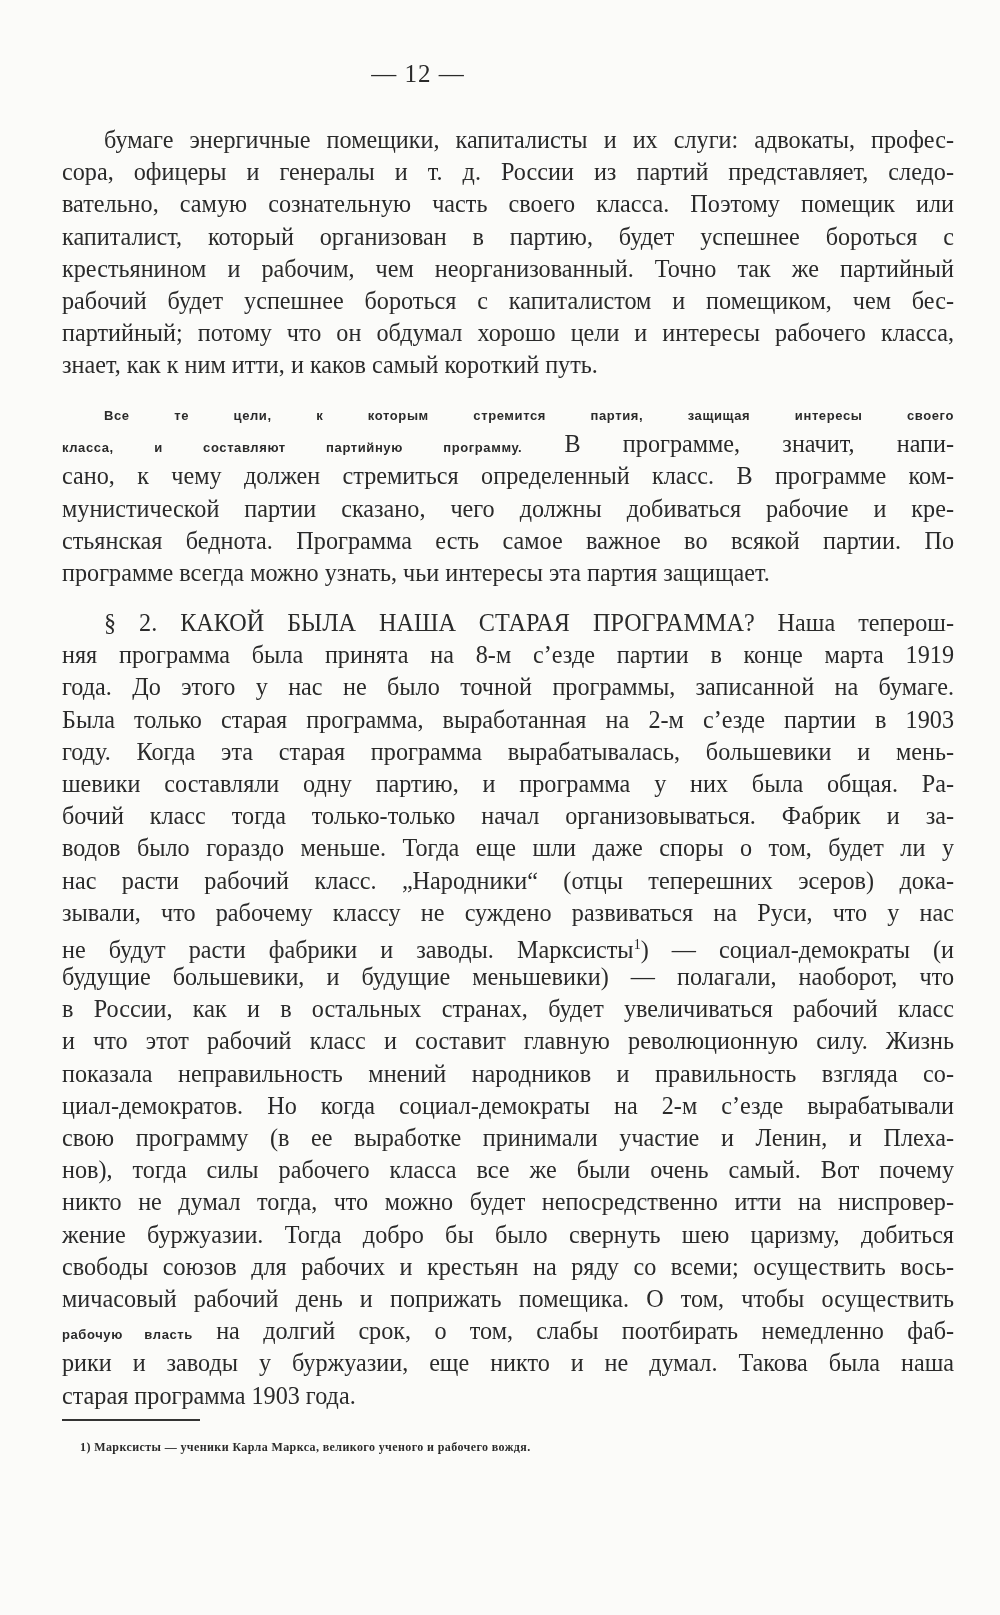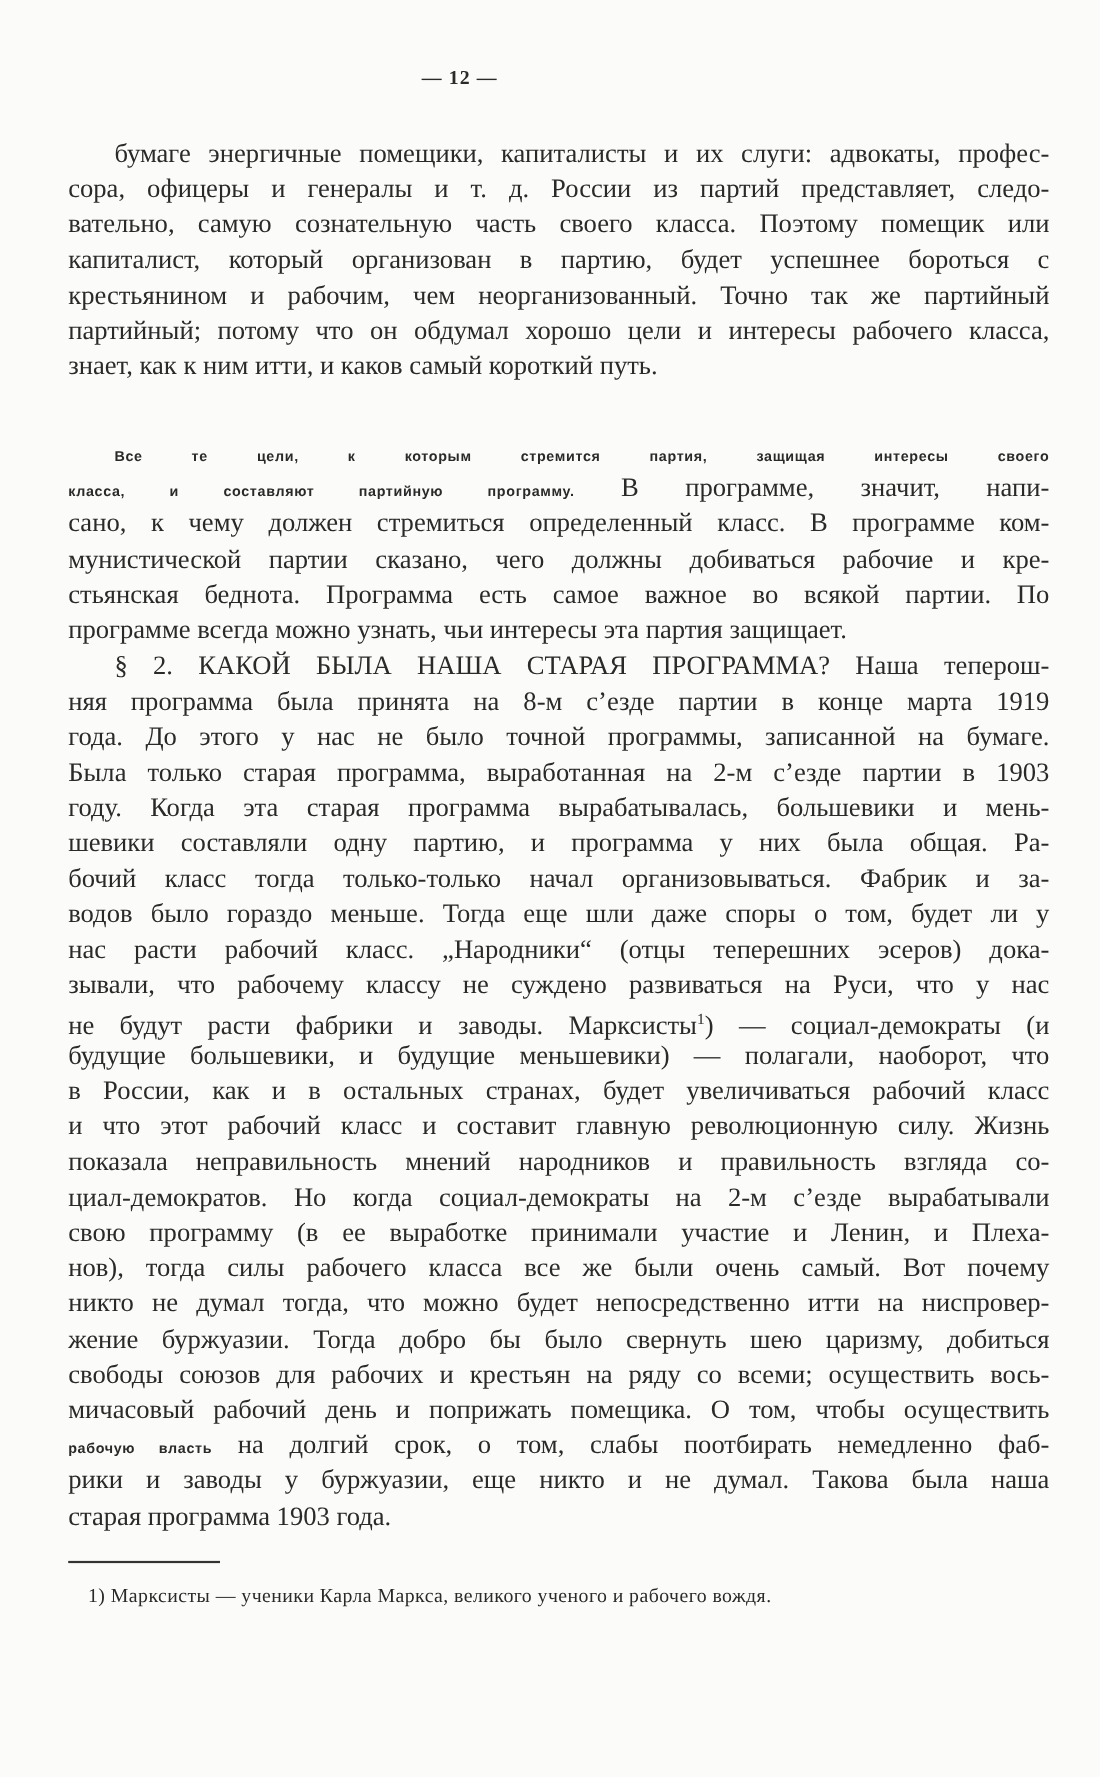--- a/index.html
+++ b/index.html
@@ -6,58 +6,59 @@
   body {
     width: 1000px; height: 1615px;
     background: #fbfbf9;
     color: #2a2a2a;
     font-family: "Liberation Serif", "DejaVu Serif", serif;
     position: relative;
     overflow: hidden;
   }
   .page-number {
     position: absolute; top: 60px; left: 0; width: 836px;
-    text-align: center; font-size: 18px; letter-spacing: 1px; font-weight: bold;
+    text-align: center; font-size: 25px; letter-spacing: 1px;
   }
   .body-text {
     position: absolute; left: 62px; width: 892px;
     font-size: 24.2px;
   }
   .line {
     display: block; height: 32.2px; line-height: 32.2px;
     text-align: justify; text-align-last: justify;
     white-space: nowrap; overflow: visible;
   }
   .line.last { text-align-last: left; }
   .line.indent { padding-left: 42px; }
   .bold { font-family: Liberation Sans, sans-serif; font-weight: bold; font-size: 13px; letter-spacing: 0.6px; }
   #p1 { top: 124px; }
   #p2 { top: 396px; }
-  #p3 { top: 590px; }
+  #p3 { top: 607px; }
   .sup { font-size: 14px; vertical-align: 9px; }
   .footnote-rule {
     position: absolute; top: 1419px; left: 62px; width: 138px; height: 0;
     border-top: 2px solid #333;
   }
   .footnote {
     position: absolute; top: 1440px; left: 80px;
-    font-size: 18px; font-weight: normal; letter-spacing: 0.4px; text-align: right;
+    font-size: 12px; font-weight: bold; letter-spacing: 0.4px; text-align: right;
   }
 </style>
 </head>
 <body>
 
 <div class="page-number">— 12 —</div>
 
 <div class="body-text" id="p1">
     <span class="line indent"><span>бумаге энергичные помещики, капиталисты и их слуги: адвокаты, профес-</span></span>
     <span class="line"><span>сора, офицеры и генералы и т. д.  России из партий представляет, следо-</span></span>
     <span class="line"><span>вательно, самую сознательную часть своего класса.  Поэтому помещик или</span></span>
     <span class="line"><span>капиталист, который организован в партию, будет успешнее бороться с</span></span>
     <span class="line"><span>крестьянином и рабочим, чем неорганизованный.  Точно так же партийный</span></span>
+    <span class="line"><span>рабочий будет успешнее бороться с капиталистом и помещиком, чем бес-</span></span>
     <span class="line"><span>партийный; потому что он обдумал хорошо цели и интересы рабочего класса,</span></span>
     <span class="line last"><span>знает, как к ним итти, и каков самый короткий путь.</span></span>
   </div>
 <div class="body-text" id="p2">
     <span class="line indent"><span class="bold">Все те цели, к которым стремится партия, защищая интересы своего</span></span>
     <span class="line"><span class="bold">класса, и составляют партийную программу.</span><span>  В программе, значит, напи-</span></span>
     <span class="line"><span>сано, к чему должен стремиться определенный класс.  В программе ком-</span></span>
     <span class="line"><span>мунистической партии сказано, чего должны добиваться рабочие и кре-</span></span>
     <span class="line"><span>стьянская беднота.  Программа есть самое важное во всякой партии.  По</span></span>
     <span class="line last"><span>программе всегда можно узнать, чьи интересы эта партия защищает.</span></span>

